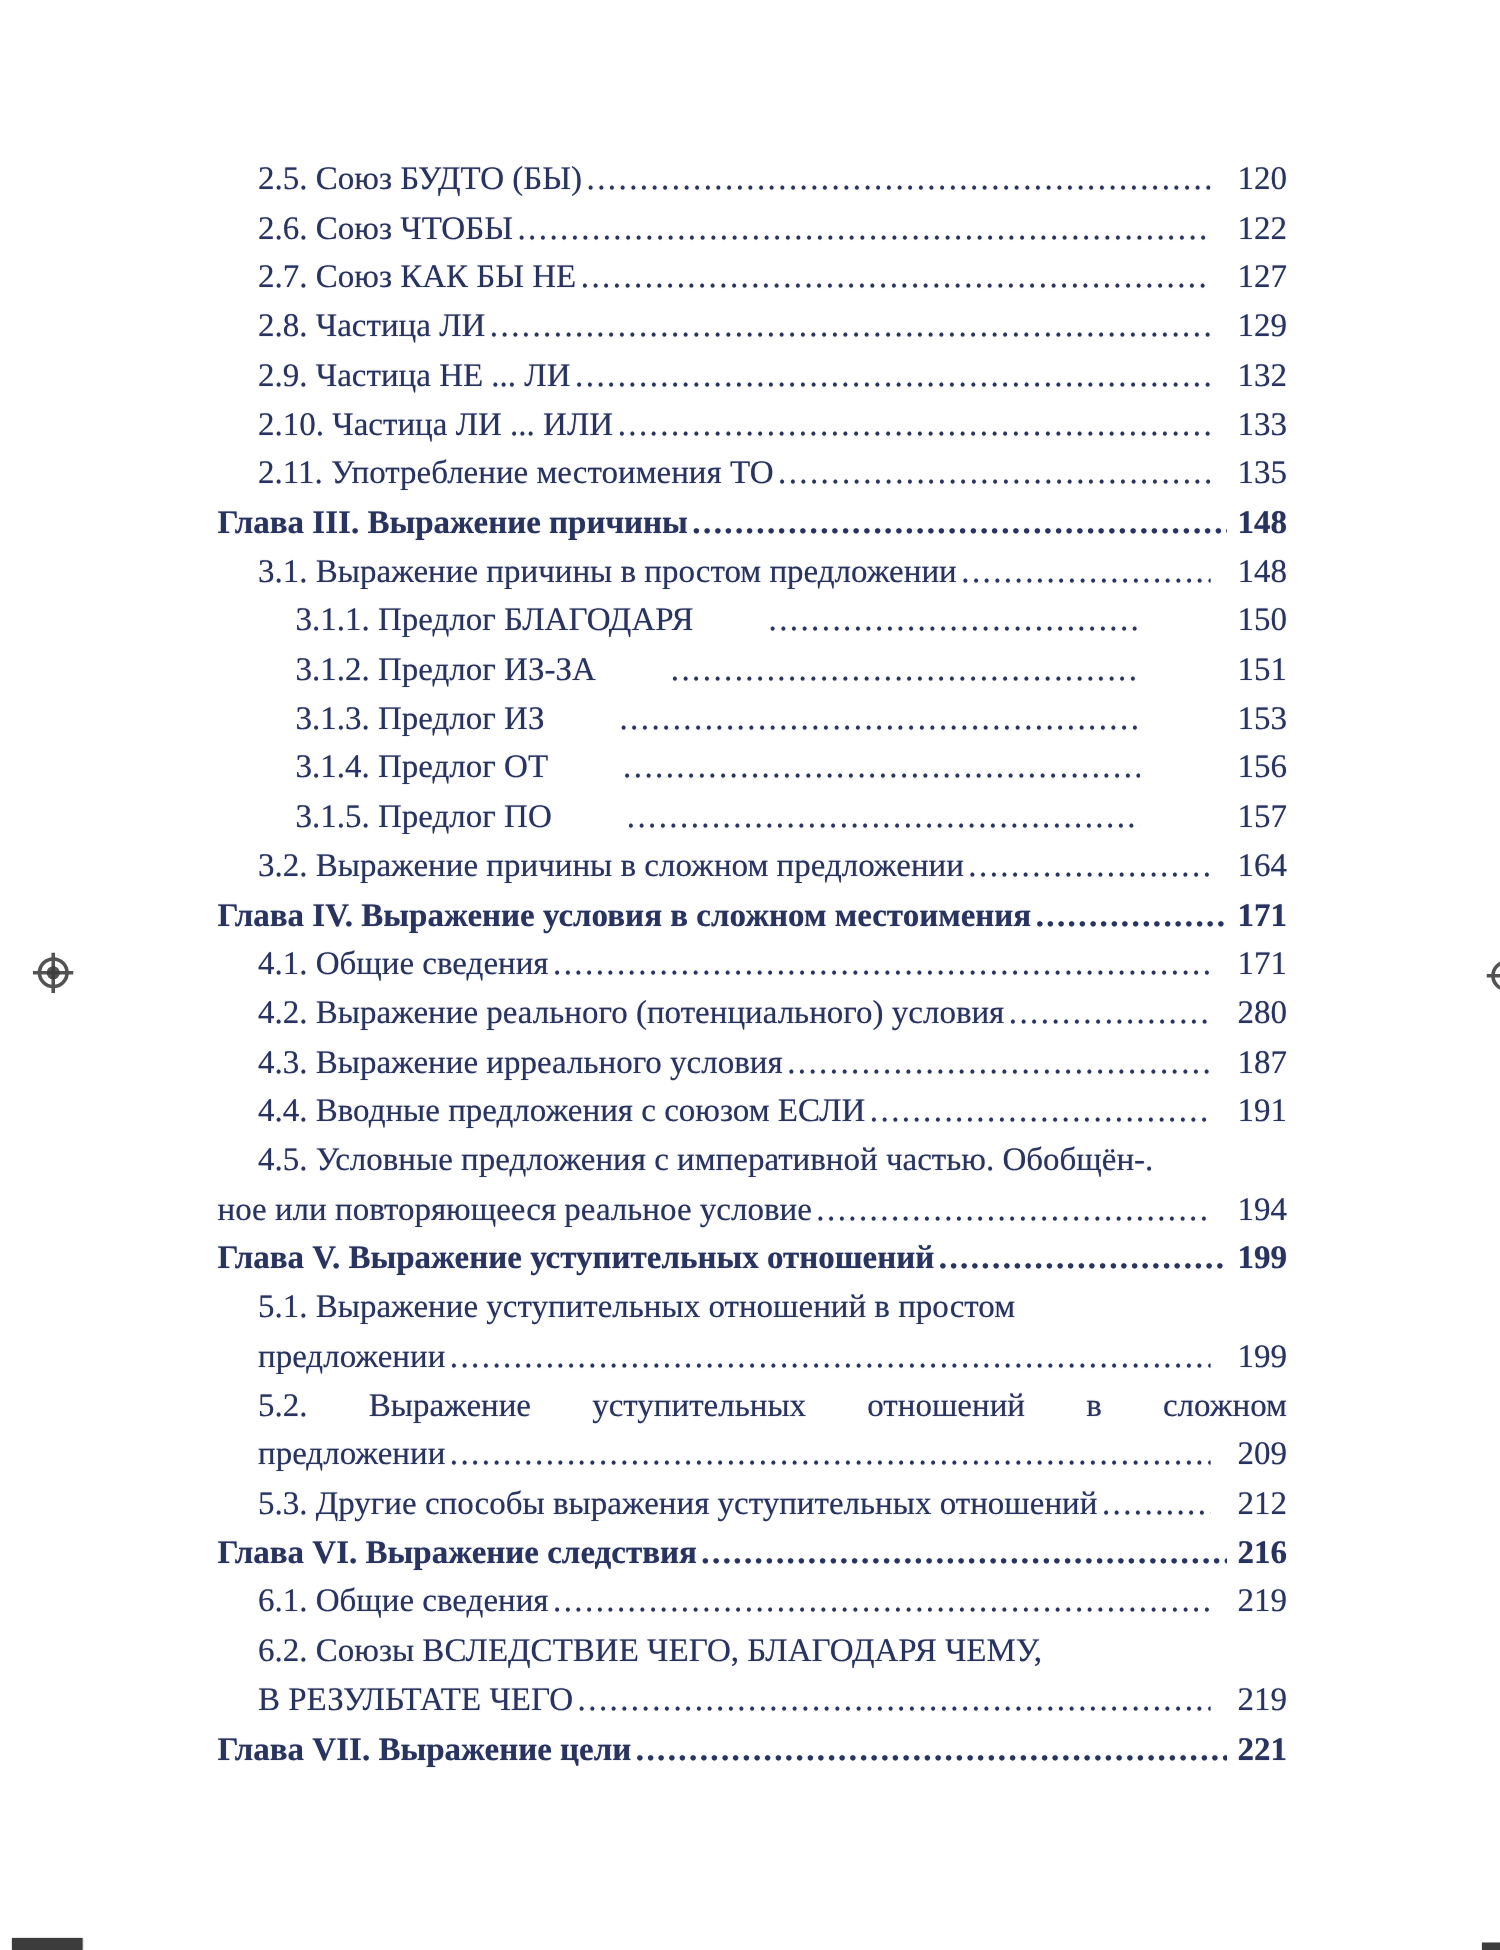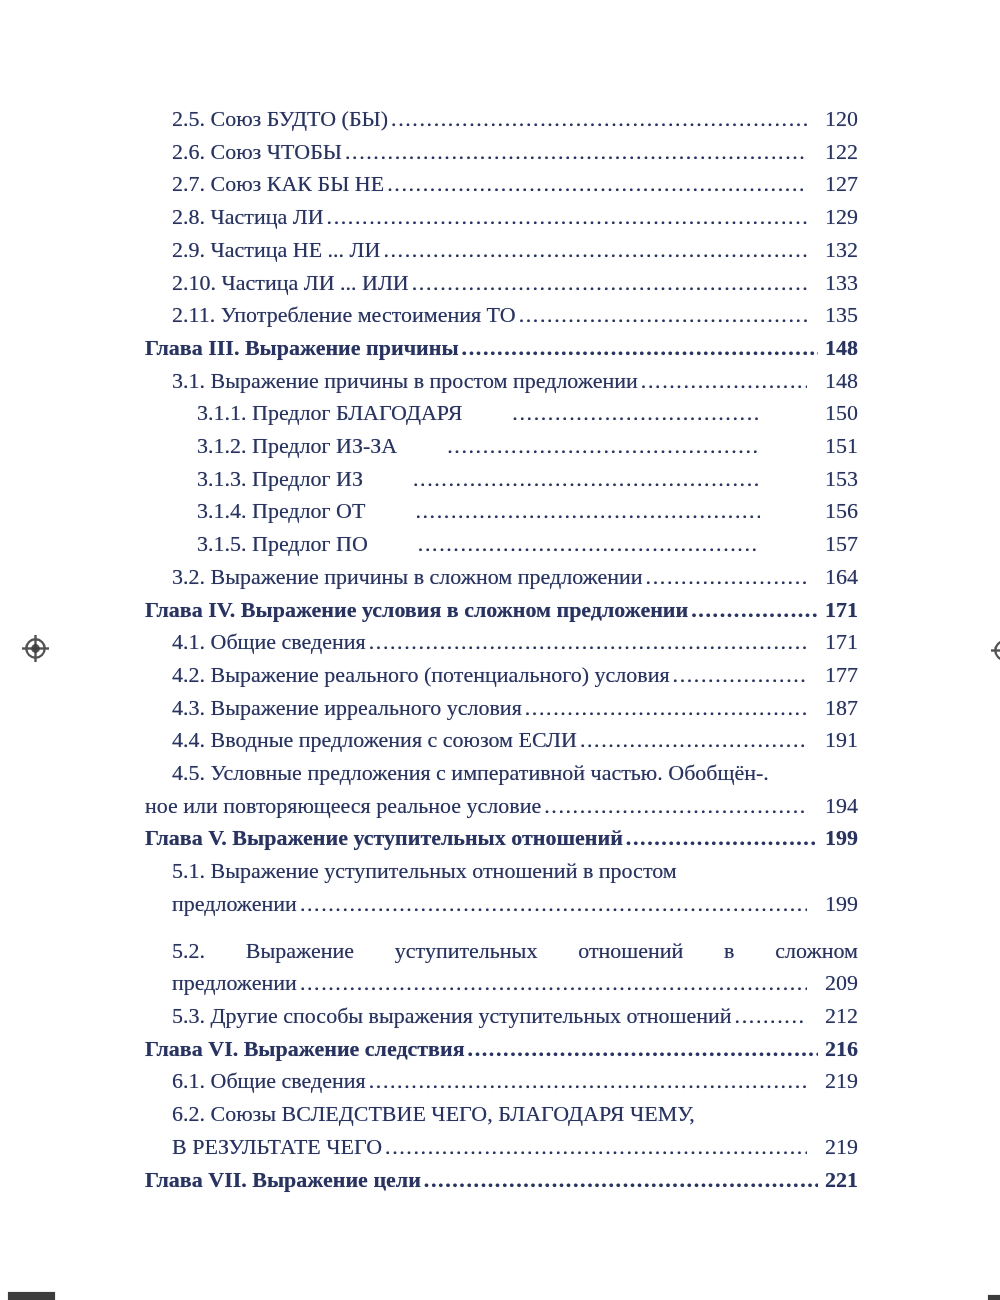--- a/index.html
+++ b/index.html
@@ -26,21 +26,20 @@
   .toc-row { display: flex; align-items: flex-start; white-space: nowrap; }
   .toc-row.plain { display: block; white-space: normal; }
   .toc-row.indent1 { padding-left: 27px; }
   .toc-row.indent2 { padding-left: 52px; gap: 47px; }
   .toc-row.bold { font-weight: 700; }
   .toc-row.justify {
     display: block;
     white-space: normal;
     text-align: justify;
     text-align-last: justify;
-    margin-top: 14px;
   }
   .title { flex: 0 0 auto; }
   .leader {
     flex: 1 1 auto;
     overflow: hidden;
     white-space: nowrap;
     margin-left: 3px;
     min-width: 10px;
   }
   .leader::after {
@@ -136,33 +135,33 @@
         <span class="title">3.1.5. Предлог ПО</span>
         <span class="leader"></span>
         <span class="pagenum">157</span>
       </div>
       <div class="toc-row indent1">
         <span class="title">3.2. Выражение причины в сложном предложении</span>
         <span class="leader"></span>
         <span class="pagenum">164</span>
       </div>
       <div class="toc-row bold">
-        <span class="title">Глава IV. Выражение условия в сложном предложении</span>
+        <span class="title">Глава IV. Выражение условия в сложном местоимения</span>
         <span class="leader"></span>
         <span class="pagenum">171</span>
       </div>
       <div class="toc-row indent1">
         <span class="title">4.1. Общие сведения</span>
         <span class="leader"></span>
         <span class="pagenum">171</span>
       </div>
       <div class="toc-row indent1">
         <span class="title">4.2. Выражение реального (потенциального) условия</span>
         <span class="leader"></span>
-        <span class="pagenum">177</span>
+        <span class="pagenum">280</span>
       </div>
       <div class="toc-row indent1">
         <span class="title">4.3. Выражение ирреального условия</span>
         <span class="leader"></span>
         <span class="pagenum">187</span>
       </div>
       <div class="toc-row indent1">
         <span class="title">4.4. Вводные предложения с союзом ЕСЛИ</span>
         <span class="leader"></span>
         <span class="pagenum">191</span>

